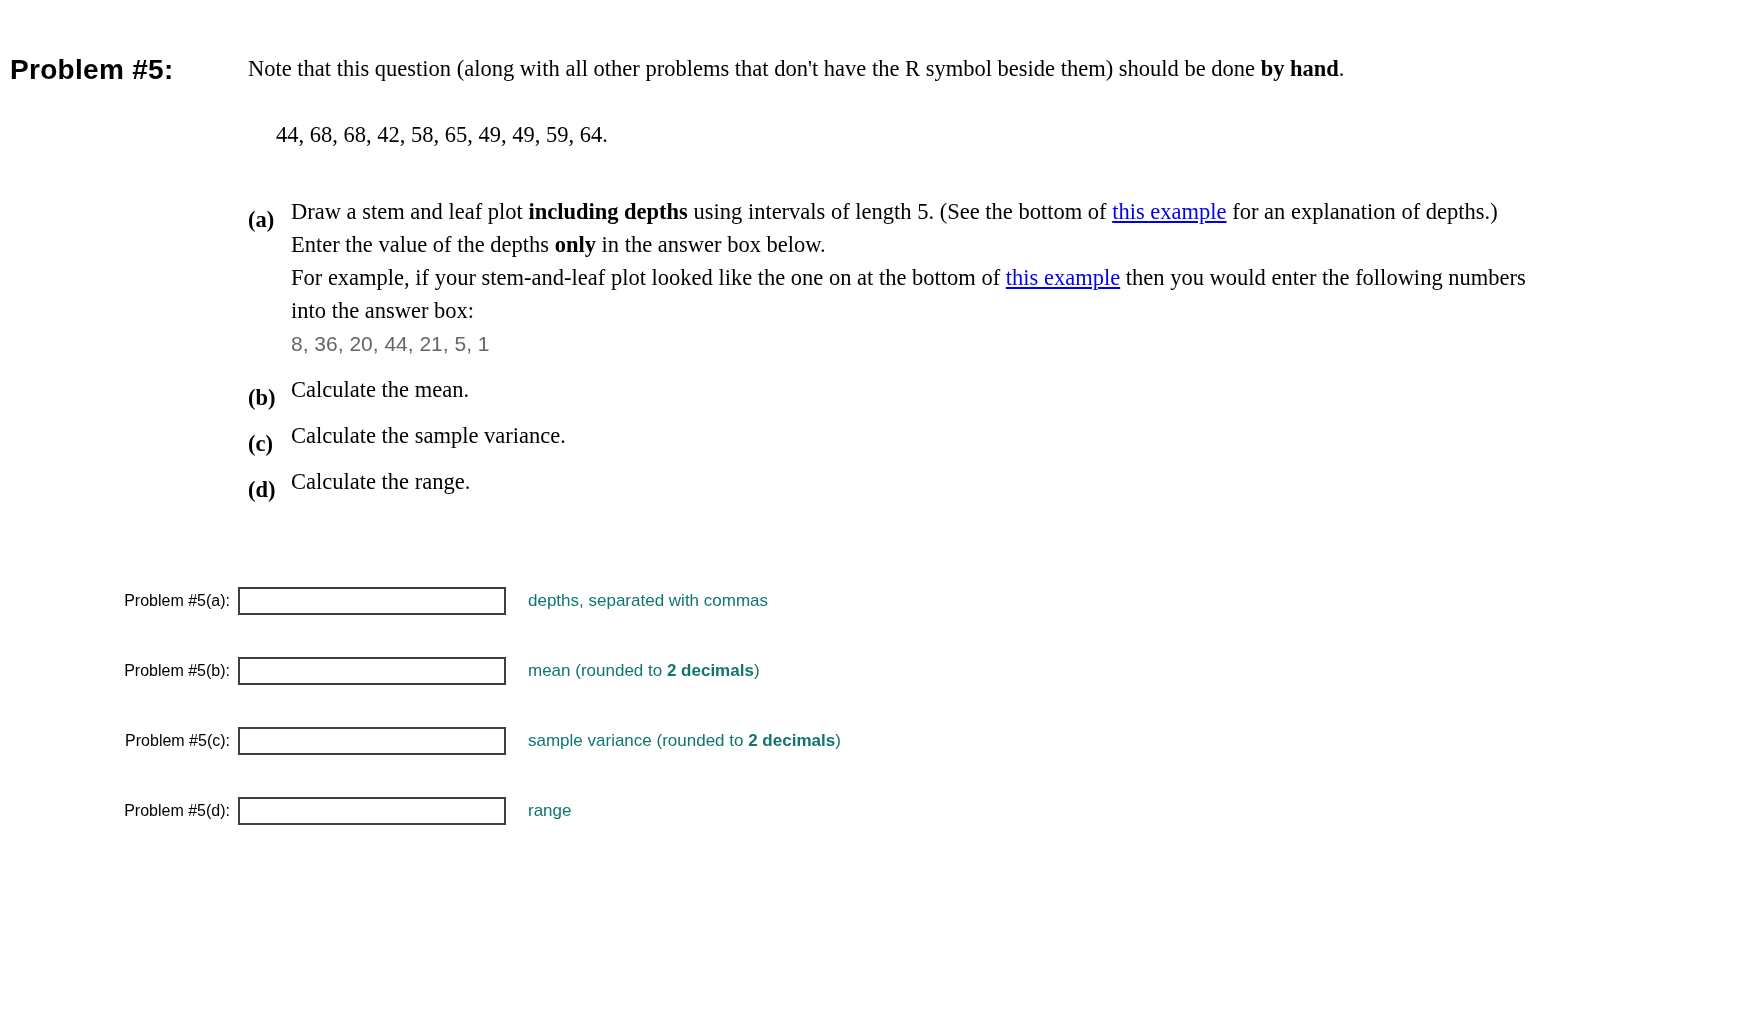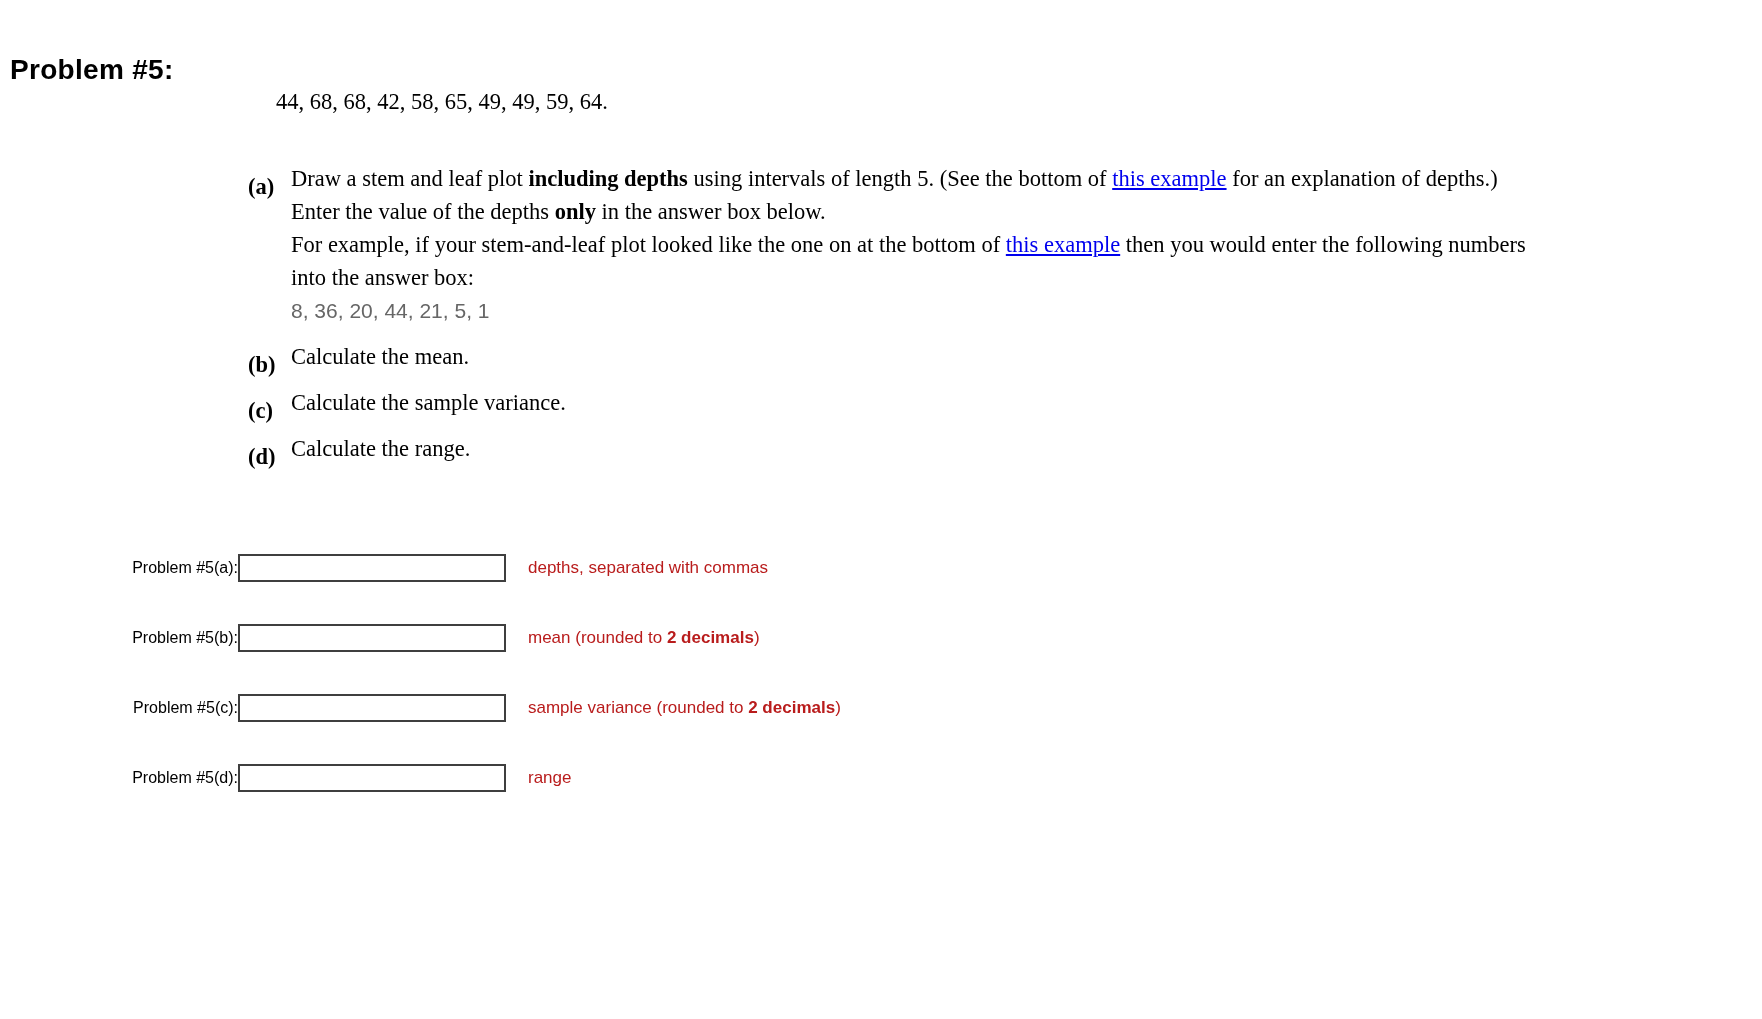--- a/index.html
+++ b/index.html
@@ -47,55 +47,56 @@
   .answer-row {
     display: flex;
     align-items: center;
     height: 30px;
     margin-bottom: 40px;
   }
   .answer-label {
     width: 228px;
     flex: 0 0 228px;
     text-align: right;
-    padding-right: 0;
+    padding-right: 8px;
     font-family: "Liberation Sans", sans-serif;
     font-size: 16px;
     color: #000000;
   }
   .answer-input {
     width: 268px;
     height: 28px;
     border: 2px solid #3f3f3f;
     background: #ffffff;
     font-family: "Liberation Sans", sans-serif;
     font-size: 16px;
     padding: 2px 5px;
     outline: none;
   }
   .hint {
     margin-left: 22px;
     font-family: "Liberation Sans", sans-serif;
     font-size: 17px;
-    color: #b91c1c;
+    color: #0f766e;
     white-space: nowrap;
   }
   .hint b { font-weight: bold; }
 </style>
 </head>
 <body>
 
 <div class="page">
 
   <div class="problem-section">
     <div class="title-col">
       <span class="problem-title">Problem #5:</span>
     </div>
 
     <div class="content-col">
+      <p class="intro"><span>Note that this question (along with all other problems that don't have the R symbol beside them) should be done </span><b>by hand</b><span>.</span></p>
 
 
       <p class="data-line">44, 68, 68, 42, 58, 65, 49, 49, 59, 64.</p>
 
       <div class="parts">
 
         <div class="part"><span class="marker">(a)</span><span>Draw a stem and leaf plot </span><b>including depths</b><span> using intervals of length 5. (See the bottom of </span><a class="link" href="#">this example</a><span> for an explanation of depths.) Enter the value of the depths </span><b>only</b><span> in the answer box below.</span><br><span>For example, if your stem-and-leaf plot looked like the one on at the bottom of </span><a class="link" href="#">this example</a><span> then you would enter the following numbers into the answer box:</span><br><span class="mono">8, 36, 20, 44, 21, 5, 1</span></div>
 
         <div class="part"><span class="marker">(b)</span><span>Calculate the mean.</span></div>
 

